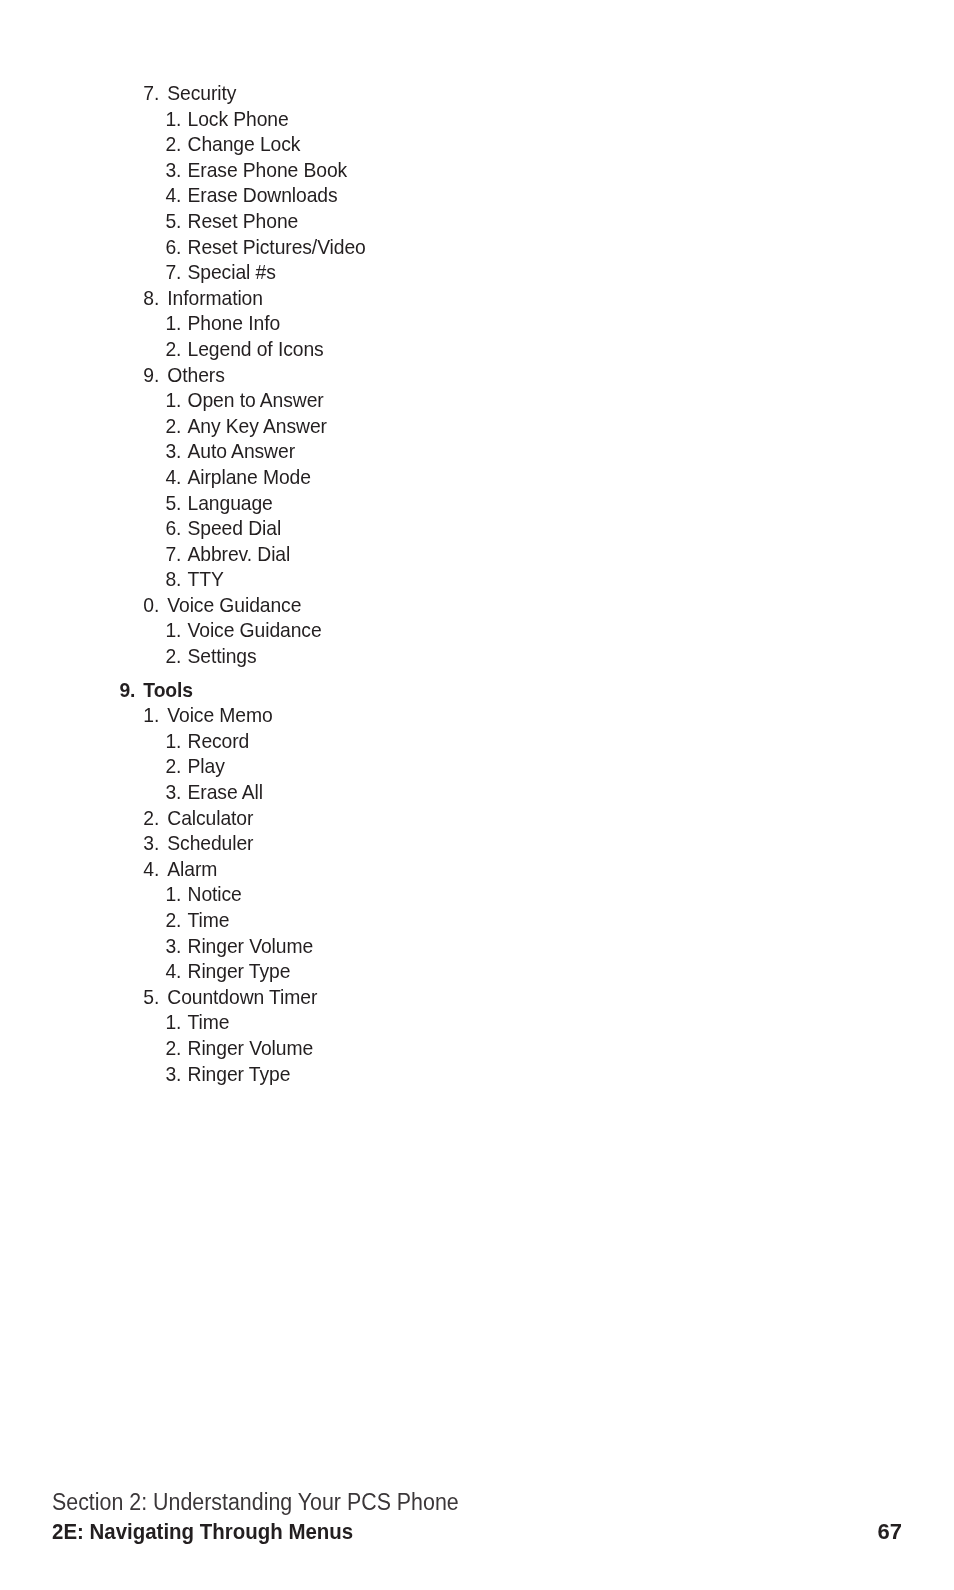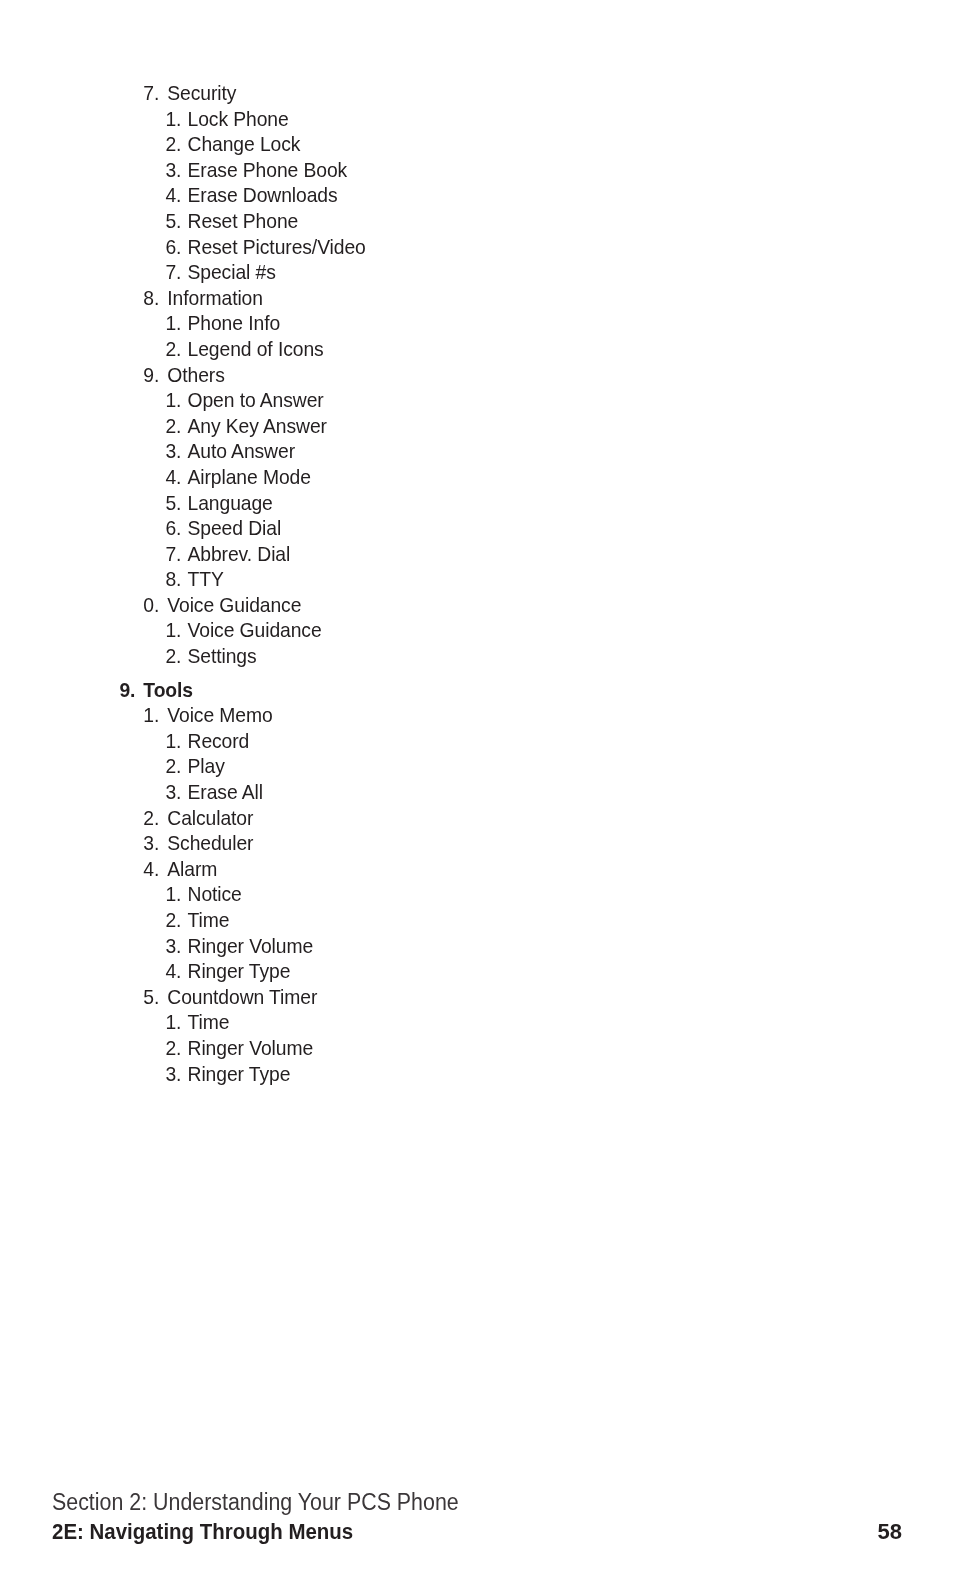--- a/index.html
+++ b/index.html
@@ -141,14 +141,14 @@
     <div class="tree-line lvl-2"><span class="marker">4.</span><span class="label">Ringer Type</span></div>
     <div class="tree-line lvl-1"><span class="marker">5.</span><span class="label">Countdown Timer</span></div>
     <div class="tree-line lvl-2"><span class="marker">1.</span><span class="label">Time</span></div>
     <div class="tree-line lvl-2"><span class="marker">2.</span><span class="label">Ringer Volume</span></div>
     <div class="tree-line lvl-2"><span class="marker">3.</span><span class="label">Ringer Type</span></div>
   </div>
 
 <div id="page-footer">
   <div class="footer-section-line">Section 2: Understanding Your PCS Phone</div>
   <div class="footer-chapter-line">2E: Navigating Through Menus</div>
-  <div class="footer-page-number">58</div>
+  <div class="footer-page-number">67</div>
 </div>
 
 </body></html>

